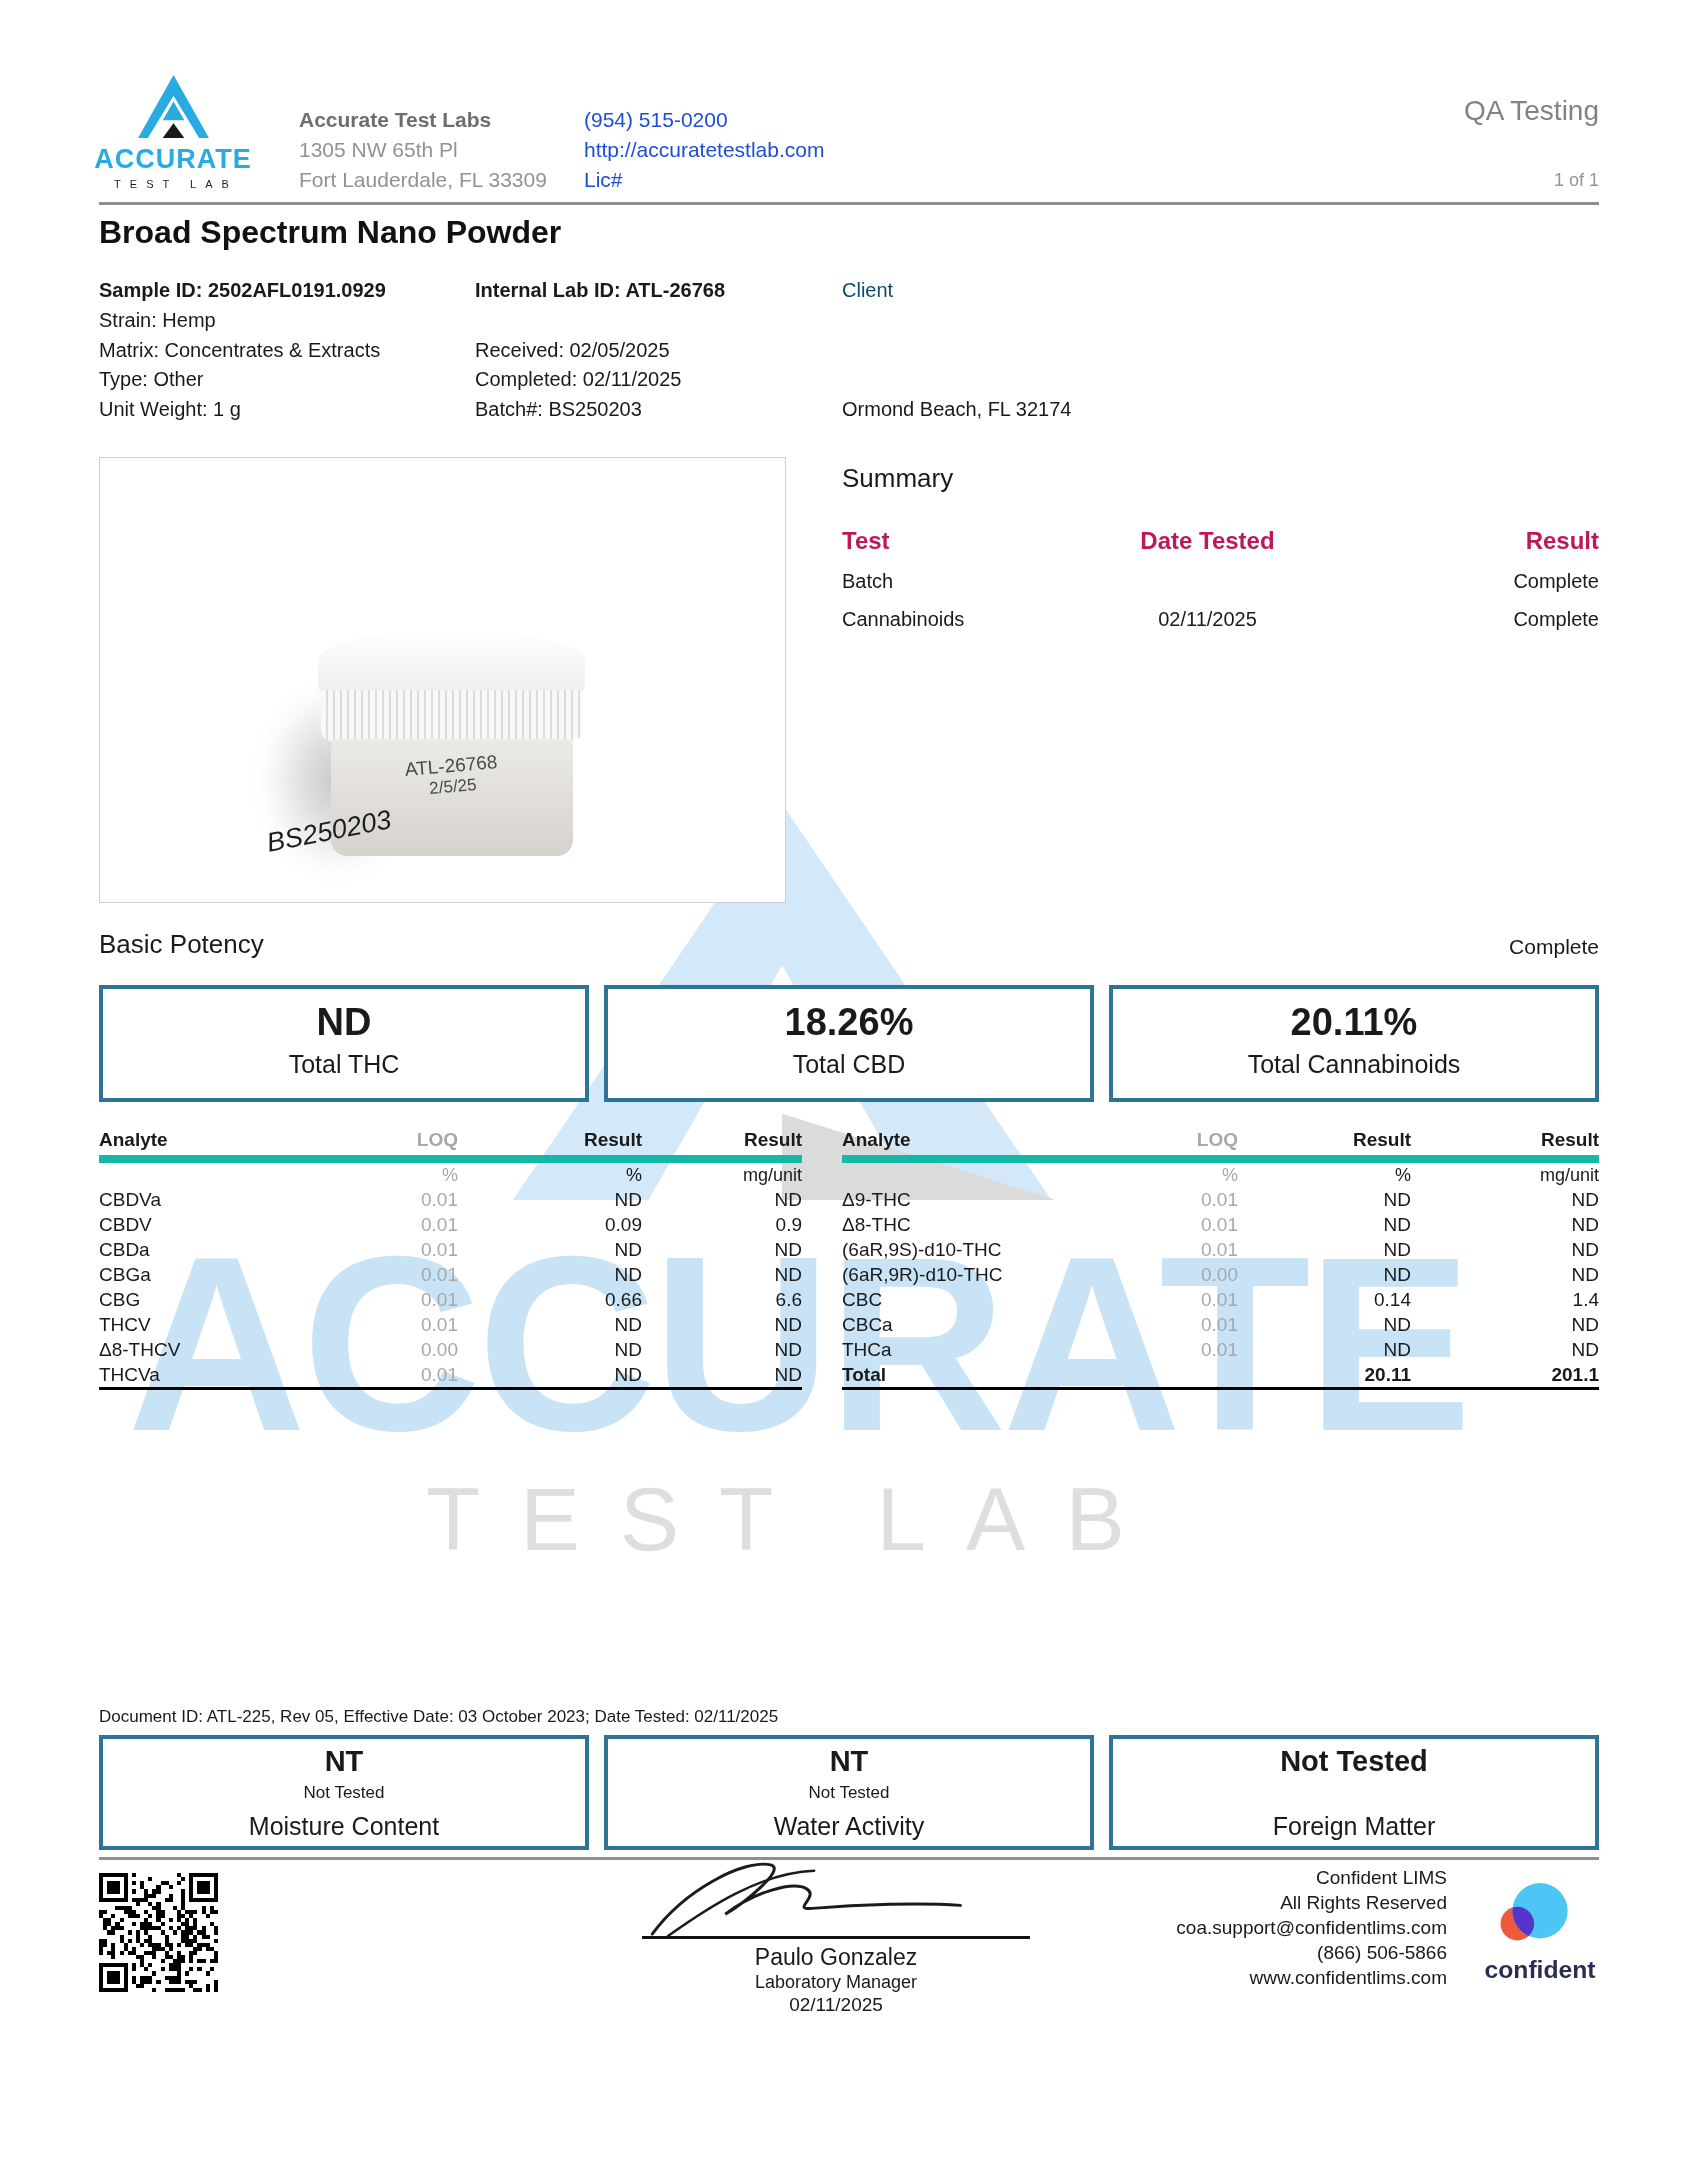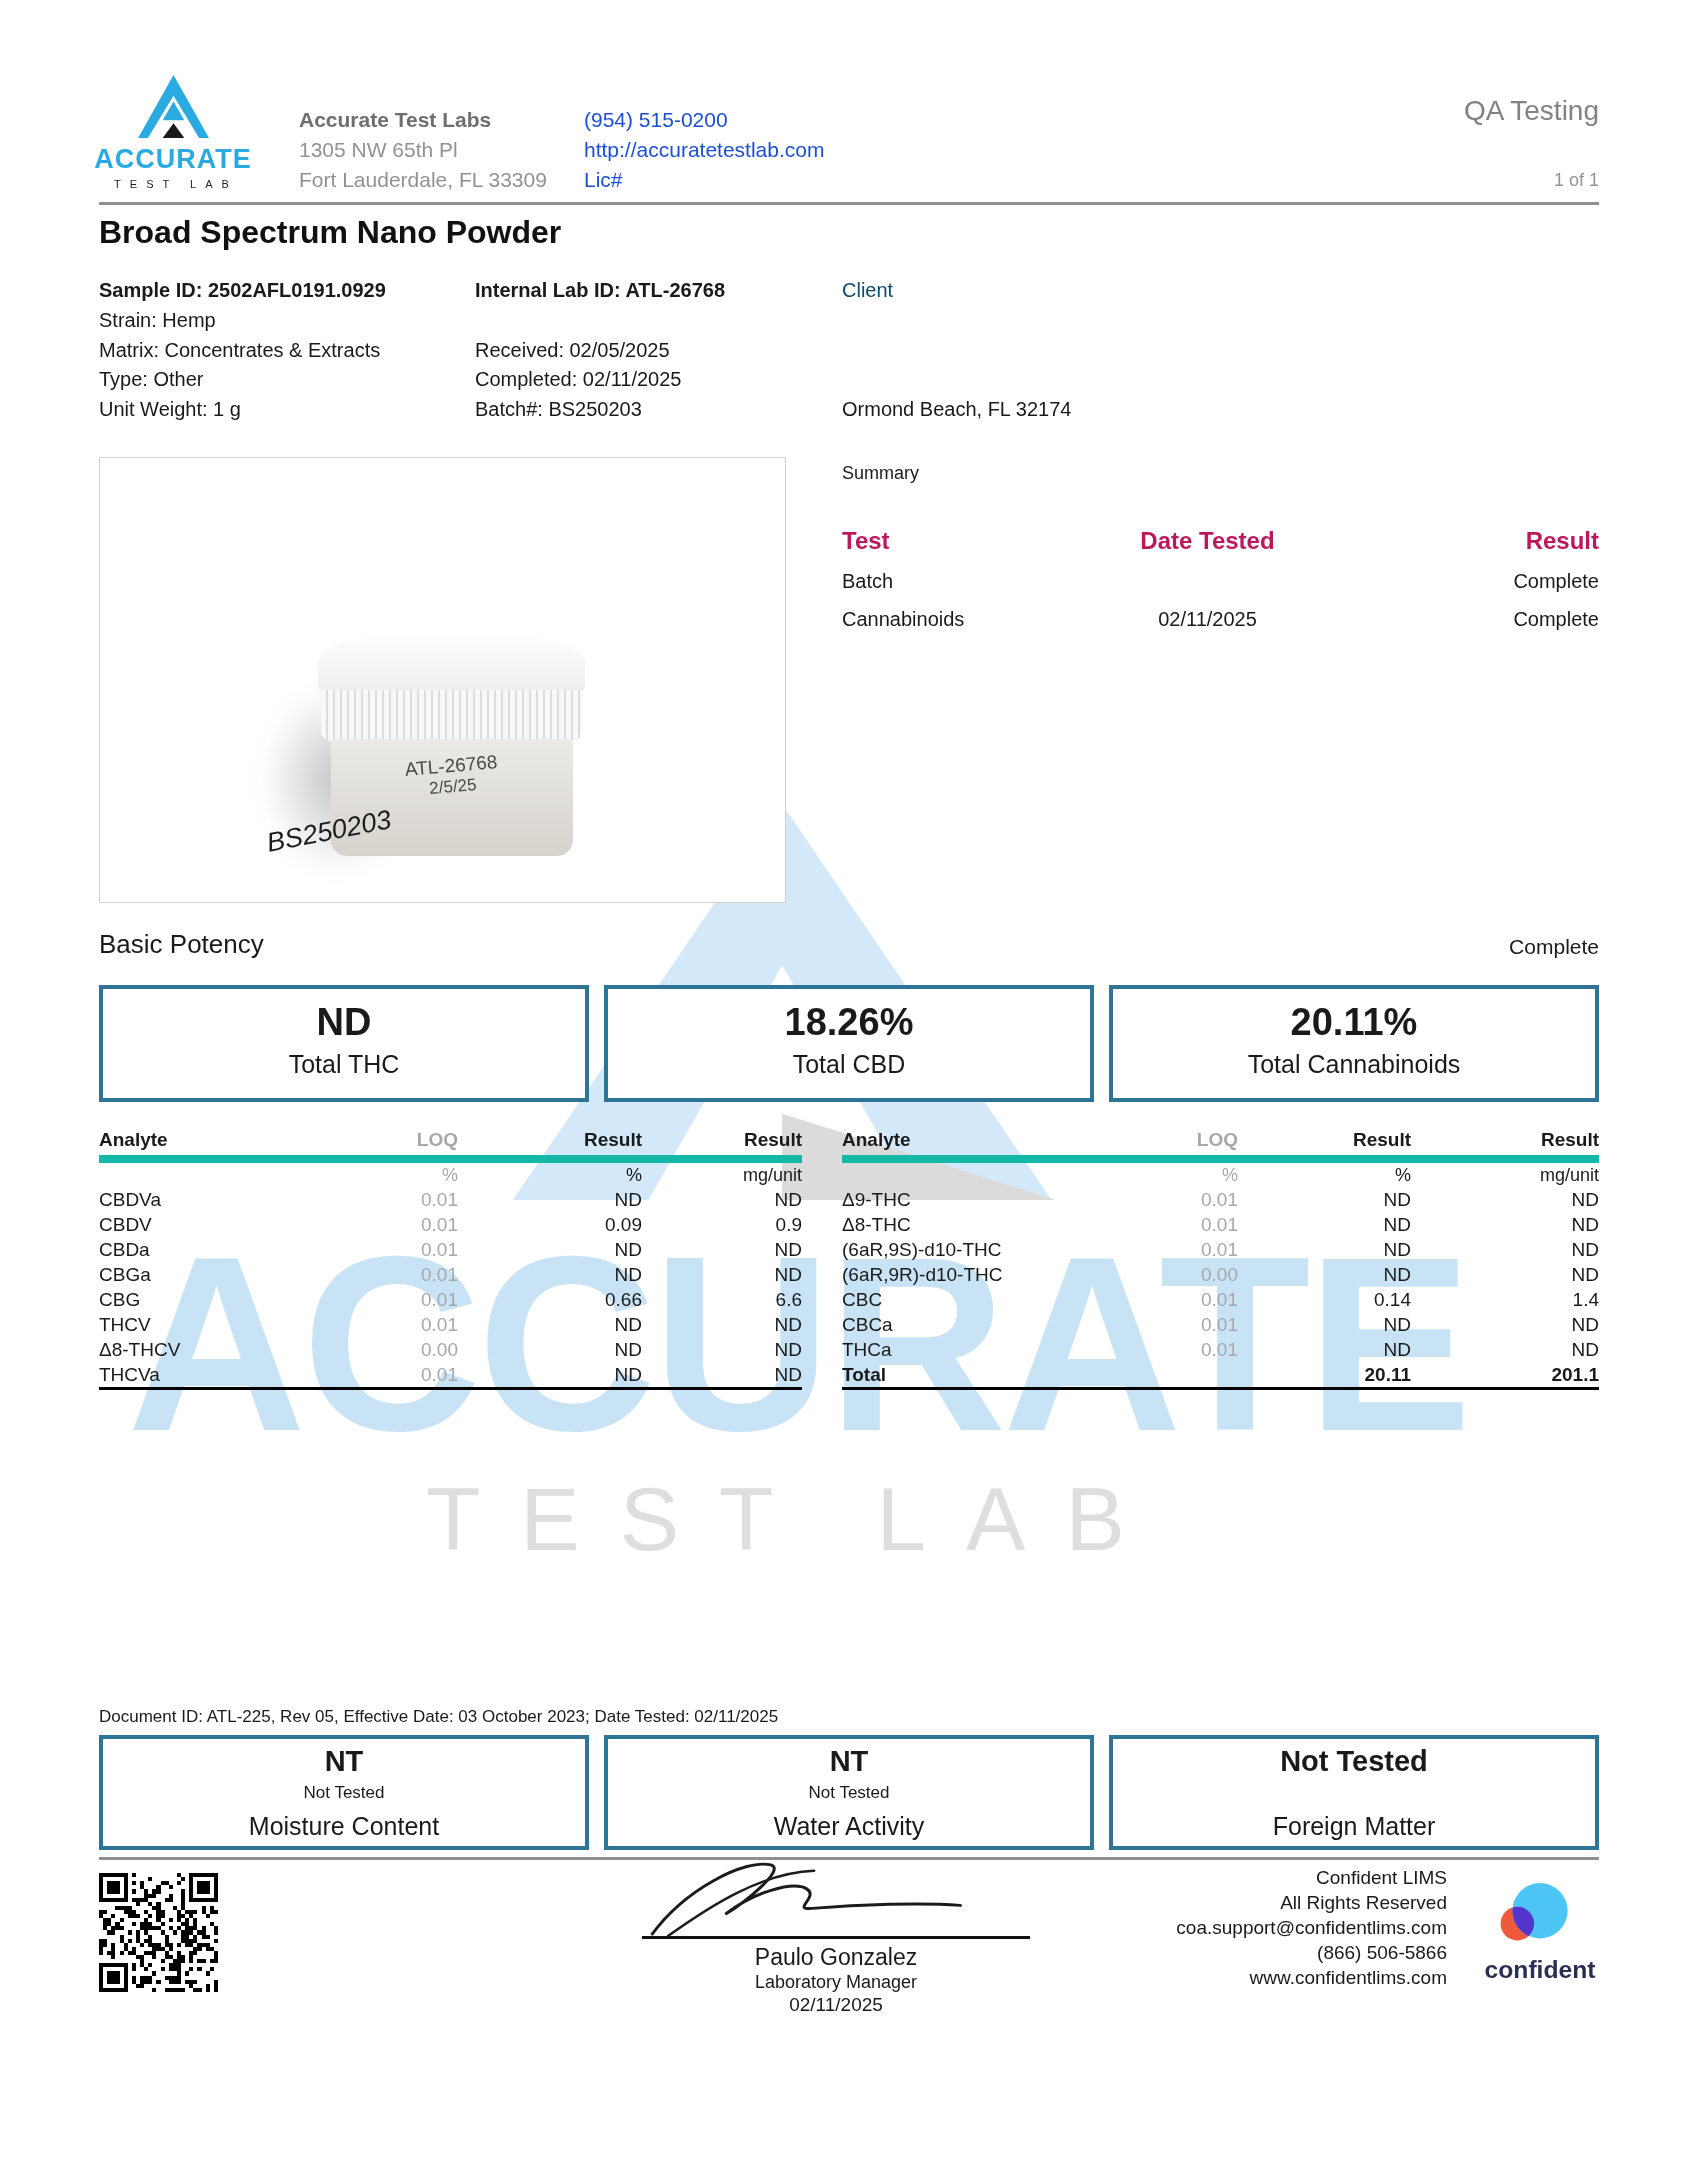--- a/index.html
+++ b/index.html
@@ -33,21 +33,21 @@
   .cap-ribs{left:221px;top:232px;width:261px;height:51px;border-radius:0 0 10px 10px;
       background:repeating-linear-gradient(90deg,#f8f8f8 0 5px,#dcdcdc 5px 7px);}
   .jar-body{left:231px;top:281px;width:242px;height:117px;border-radius:6px 6px 16px 16px;
       background:linear-gradient(#eceae6,#d6d3cd);}
   .jar-label{left:242px;top:297px;width:220px;text-align:center;transform:rotate(-5deg);color:#4a4a4a;}
   .jar-label .l1{font-size:19px;}
   .jar-label .l2{font-size:17px;}
   .jar-hand{left:166px;top:358px;font-size:27px;font-style:italic;color:#1d1d1d;transform:rotate(-11deg);}
 
   
-  .sum-title{left:842px;top:463px;font-size:18px;}
+  .sum-title{left:842px;top:463px;font-size:26px;}
   .sum-h{top:527px;font-size:24px;color:#be185d;font-weight:bold;}
   .sum-row{font-size:20px;}
   .datecol{left:1079px;width:257px;text-align:center;}
   .rescol{right:84px;}
 
   
   .wm-tri{left:0;top:0;z-index:0;}
   .wm-accurate{left:127px;top:1220px;font-size:248px;font-weight:700;letter-spacing:-4px;
       color:var(--watermark-blue,#C8E3F5);line-height:1;z-index:0;white-space:nowrap;}
   .wm-testlab{left:426px;top:1475px;font-size:89px;color:#dedede;letter-spacing:40px;line-height:1;z-index:0;white-space:nowrap;}

